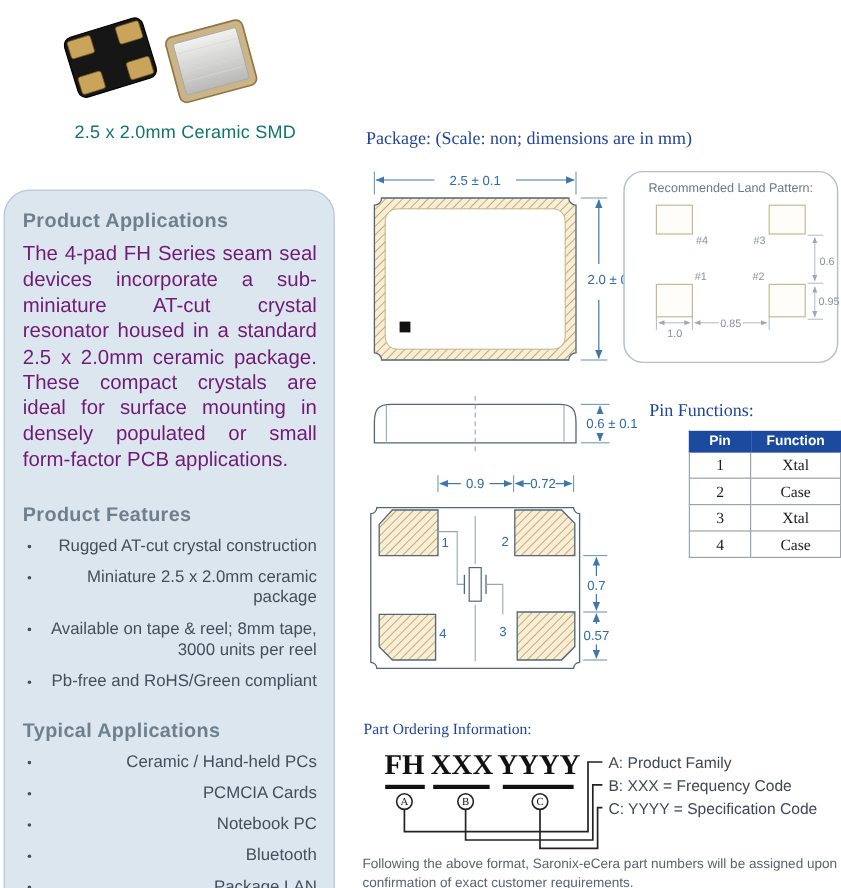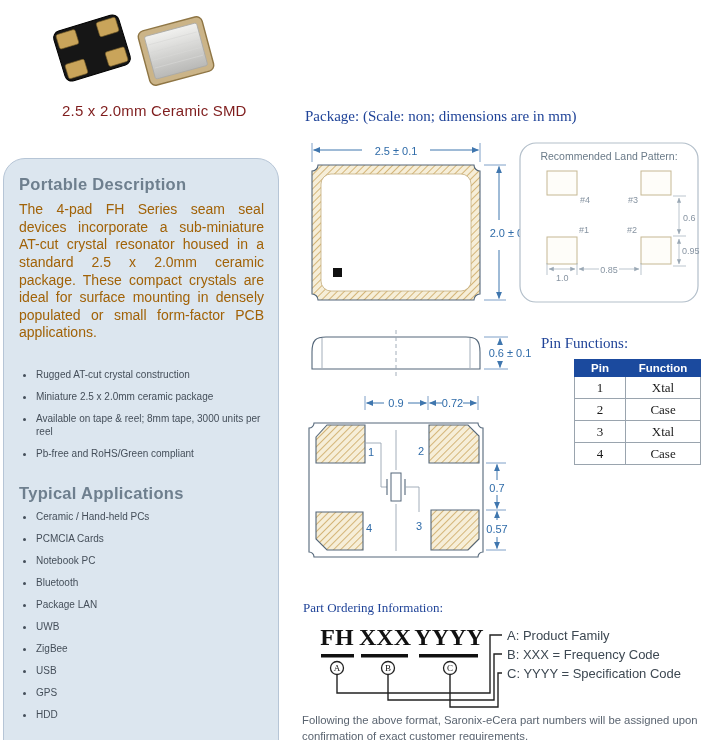--- a/index.html
+++ b/index.html
@@ -3,28 +3,28 @@
 <meta charset="utf-8">
 <style>
   html,body{margin:0;padding:0;background:#fff;}
   .page{position:relative;width:701px;height:740px;overflow:hidden;background:#fff;
         font-family:"Liberation Sans",sans-serif;}
   
   .sidebar{position:absolute;left:3px;top:158px;width:276px;height:620px;
            background:#dce6ef;border:1.5px solid #b6c5d6;border-radius:22px;
            box-sizing:border-box;padding:16px 14px 0 15px;}
   .sidebar h2{margin:0 0 7px 0;font-size:16.5px;font-weight:bold;color:#6e7f8e;letter-spacing:.3px;}
-  .sidebar p{margin:0 0 26px 0;font-size:14px;line-height:1.26;color:#a16207;text-align:justify;}
+  .sidebar p{margin:0 0 26px 0;font-size:17px;line-height:1.26;color:#701a75;text-align:justify;}
   .sidebar ul{margin:0 0 24px 0;padding:0 0 0 17px;}
   .sidebar ul.apps{margin-bottom:0;}
-  .sidebar li{font-size:10px;line-height:1.25;color:#454f5a;margin-bottom:8.5px;}
+  .sidebar li{font-size:14px;line-height:1.25;color:#454f5a;margin-bottom:8.5px;text-align:right;}
   .sidebar li::marker{color:#454f5a;font-size:11px;}
   
   .photo{position:absolute;left:30px;top:2px;}
-  .caption{position:absolute;left:62px;top:102px;font-size:15px;color:#7f1d1d;letter-spacing:.2px;}
+  .caption{position:absolute;left:62px;top:102px;font-size:15px;color:#0f766e;letter-spacing:.2px;}
   
   .blue-h{position:absolute;font-family:"Liberation Serif",serif;font-weight:normal;
           color:#1f4398;font-size:15px;margin:0;white-space:nowrap;}
   #pkg-title{left:305px;top:108px;}
   #pin-title{left:541px;top:335px;}
   #ord-title{left:303px;top:600px;font-size:13px;}
   
   .drw{position:absolute;left:300px;top:130px;}
   .drw text{font-family:"Liberation Sans",sans-serif;}
   .outline{fill:#fff;stroke:#54677a;stroke-width:1.1;}
@@ -82,22 +82,23 @@
         <line x1="-25" y1="-13" x2="25" y2="-13"></line>
           <line x1="-25" y1="-5" x2="25" y2="-5"></line>
         <line x1="-25" y1="3" x2="25" y2="3"></line>
           <line x1="-25" y1="11" x2="25" y2="11"></line>
       </g>
     </g>
   </svg>
   <div class="caption">2.5 x 2.0mm Ceramic SMD</div>
 
   <aside class="sidebar">
-    <h2>Portable Description</h2>
+    <h2>Product Applications</h2>
     <p>The 4-pad FH Series seam seal devices incorporate a sub-miniature AT-cut crystal resonator housed in a standard 2.5 x 2.0mm ceramic package. These compact crystals are ideal for surface mounting in densely populated or small form-factor PCB applications.</p>
+    <h2>Product Features</h2>
     <ul>
       <li>Rugged AT-cut crystal construction</li>
       <li>Miniature 2.5 x 2.0mm ceramic package</li>
       <li>Available on tape &amp; reel; 8mm tape, 3000 units per reel</li>
       <li>Pb-free and RoHS/Green compliant</li>
     </ul>
     <h2>Typical Applications</h2>
     <ul class="apps">
       <li>Ceramic / Hand-held PCs</li>
       <li>PCMCIA Cards</li>

